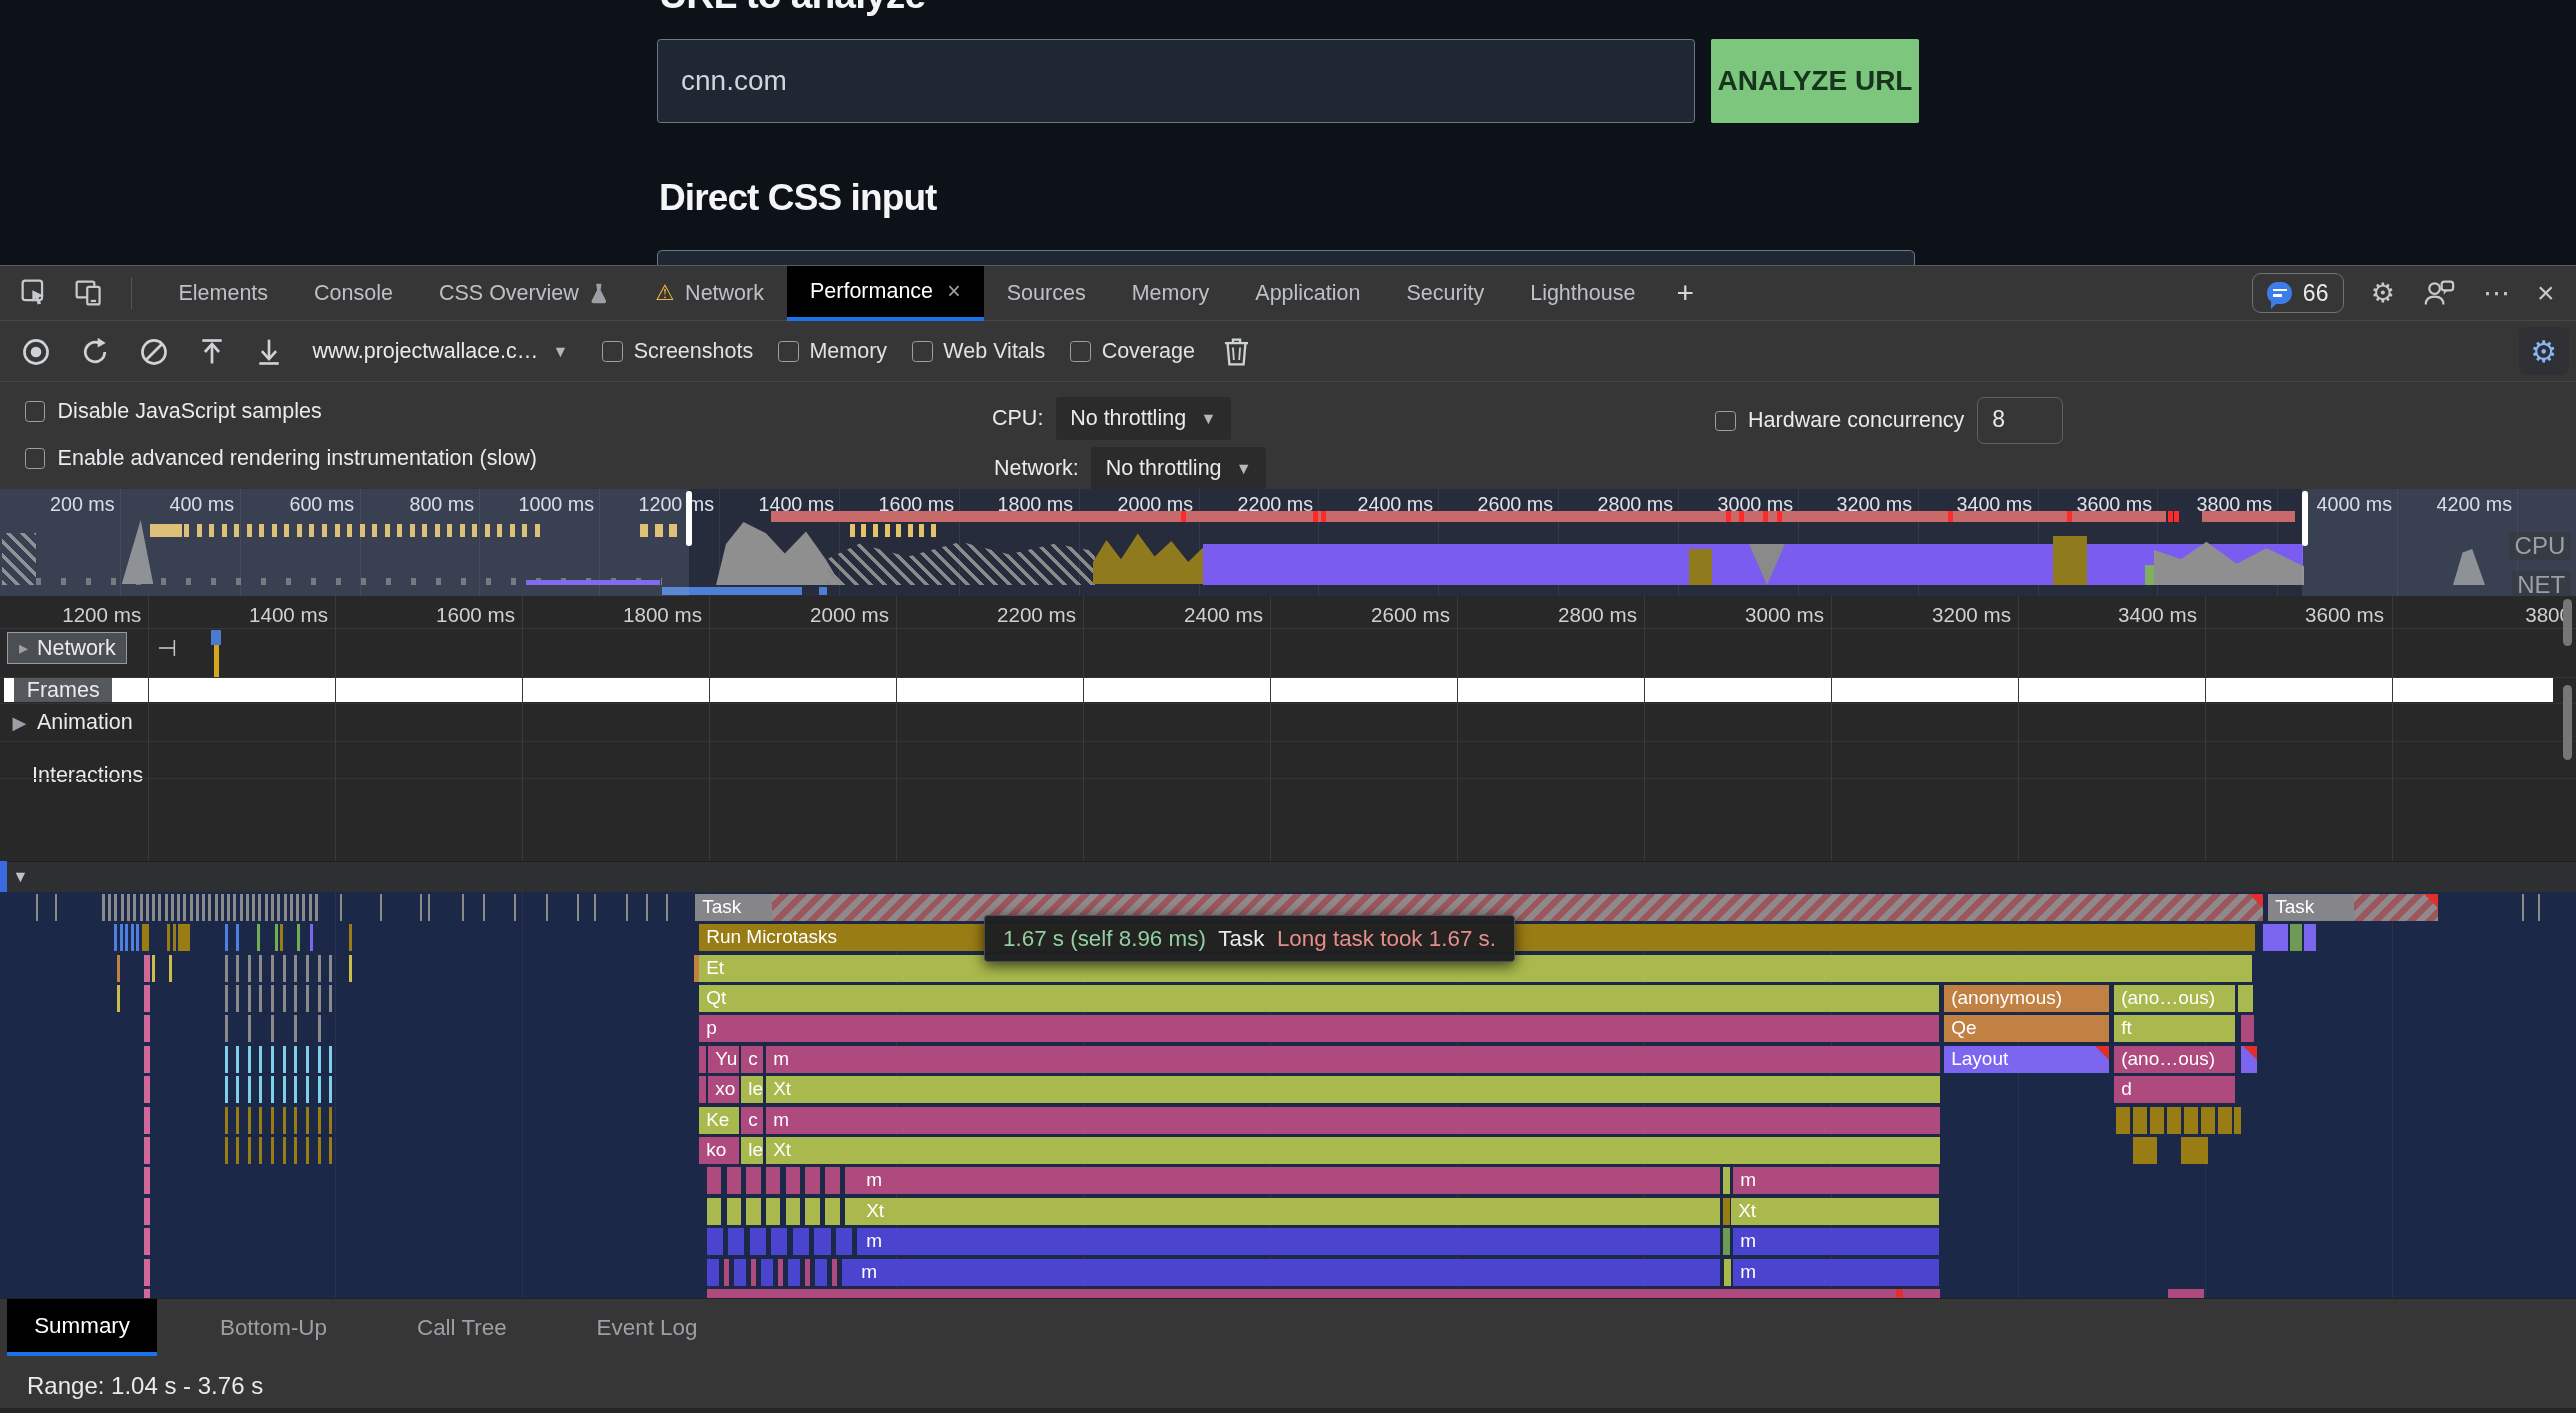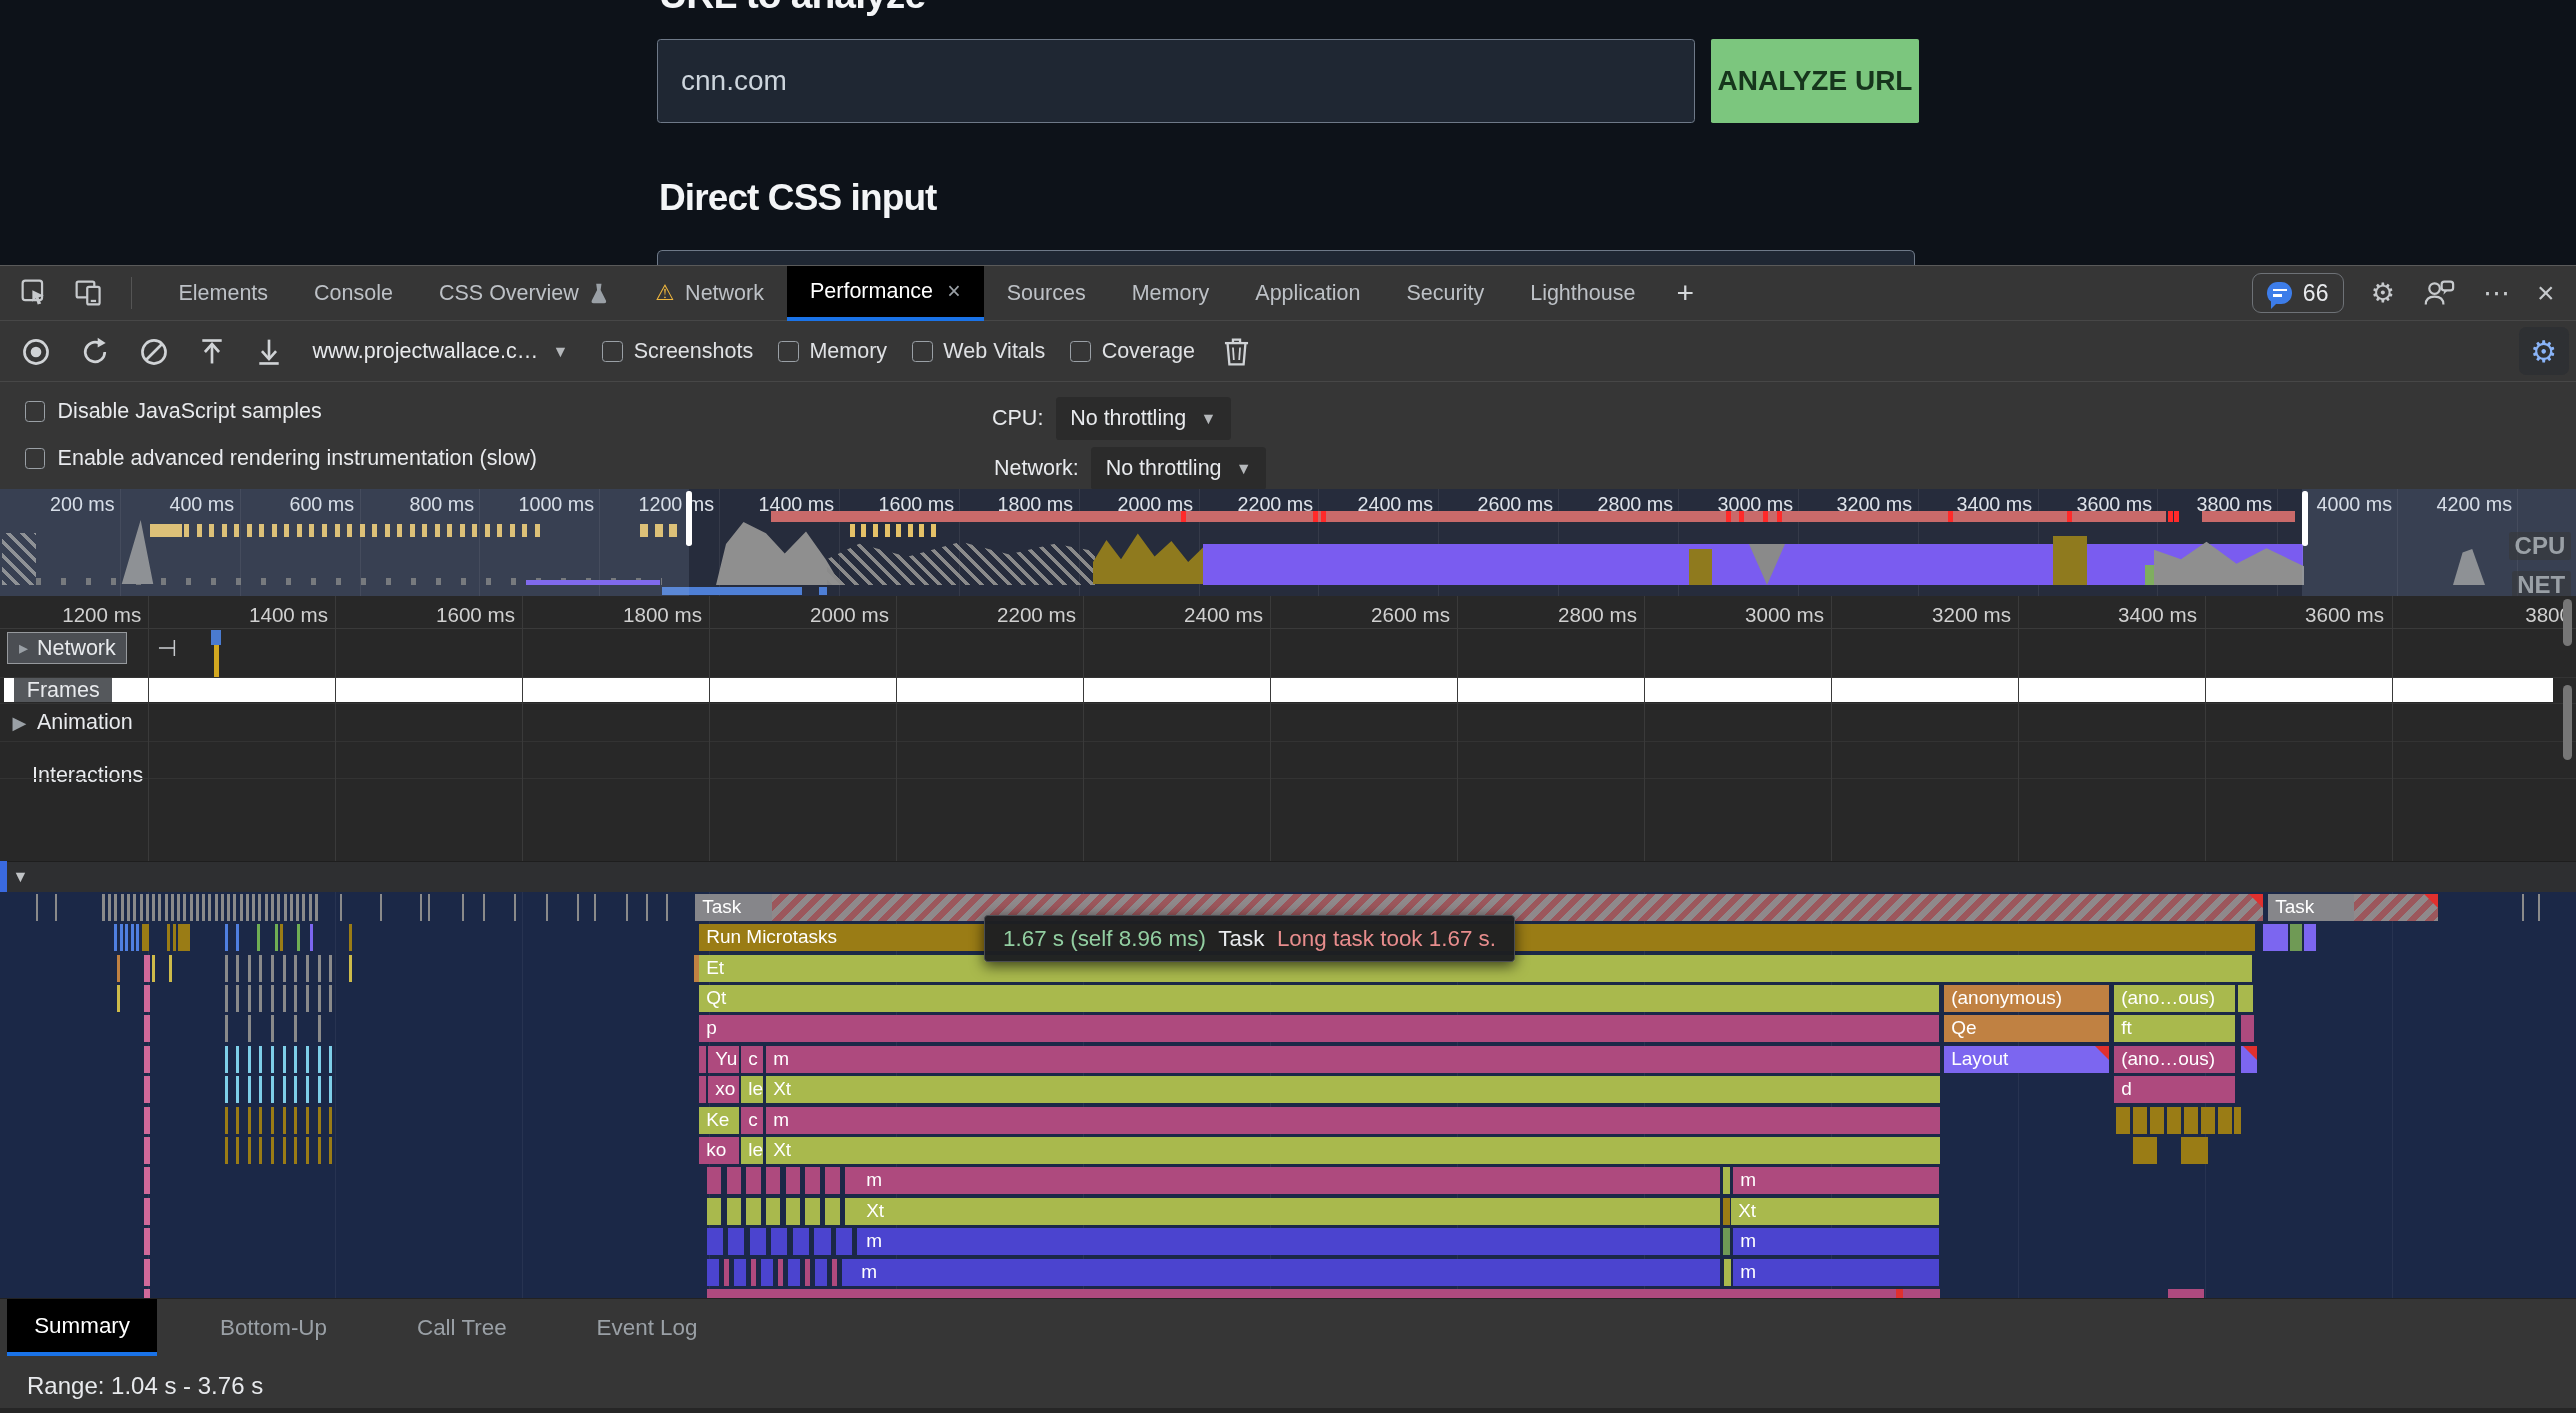--- a/index.html
+++ b/index.html
@@ -66,21 +66,21 @@
   .graymtn{background:#8f8f8f;clip-path:polygon(0 100%,8% 35%,22% 0,40% 18%,55% 50%,72% 15%,88% 60%,100% 100%);}
   .olivespike{background:#8f7a1e;clip-path:polygon(0 100%,0 60%,12% 20%,25% 55%,40% 8%,55% 50%,70% 22%,85% 60%,100% 30%,100% 100%);}
   .purpleblk,.purpleline{background:#7a5cf0;}
   .olivenotch,.olivecol{background:#8f7a1e;}
   .graynotch{background:#8a8a8a;clip-path:polygon(0 0,50% 100%,100% 0);}
   .greenbit{background:#7fae5f;}
   .graytail{background:#8f8f8f;clip-path:polygon(0 100%,0 25%,18% 45%,35% 8%,55% 55%,75% 22%,100% 60%,100% 100%);}
   .netbar{position:absolute;top:98px;height:8px;background:#4e7fd6;}
   .ovdim{position:absolute;top:0;height:107px;background:rgba(170,188,220,0.14);}
   .ovhandle{position:absolute;top:1.8px;width:6.3px;height:55px;background:#fff;border-radius:2.7px;}
-  .ovlabel{position:absolute;right:5.4px;color:#9aa0a6;font-weight:bold;font-size:24px;background:rgba(54,54,54,0.55);padding:0 5.4px;border-radius:2.7px;}
+  .ovlabel{position:absolute;right:5.4px;color:#9aa0a6;font-weight:normal;font-size:24px;background:rgba(54,54,54,0.55);padding:0 5.4px;border-radius:2.7px;}
 
   
   .trackzone{position:absolute;left:0;top:330px;width:2576px;height:265px;background:#282828;overflow:hidden;}
   .vline{position:absolute;top:0;width:0.9px;height:265px;background:#3a3a3a;}
   .r2-tick{position:absolute;top:7.2px;height:23px;color:#d0d0d0;font-size:20.6px;text-align:right;width:134px;}
   .r2sep{position:absolute;left:0;top:32px;width:2576px;height:0.9px;background:#3a3a3a;}
   .netchip{position:absolute;left:7.2px;top:36px;display:flex;align-items:center;gap:9px;background:#4b4e53;border:1.8px solid #96999d;padding:2.7px 10.7px;color:#e8eaed;font-size:21.5px;}
   .resize{position:absolute;left:157px;top:39px;color:#c7cacd;font-size:23px;}
   .reqdot{position:absolute;left:211px;top:34px;width:9.8px;height:15px;background:#4a7bd0;}
   .reqline{position:absolute;left:214px;top:49px;width:4.5px;height:55px;background:#d3a820;}
@@ -307,20 +307,25 @@
           <span>No throttling</span>
           <span class="caret">▼</span>
         </span>
       </div>
       <div class="srow" style="left:982px;top:64px;">
         <span>Network:</span>
         <span class="sel">
           <span>No throttling</span>
           <span class="caret">▼</span>
         </span>
+      </div>
+      <div class="srow" style="left:1703px;top:14.3px;">
+        <span class="cb"></span>
+        <span>Hardware concurrency</span>
+        <span class="hwbox">8</span>
       </div>
     </div>
 
     <div class="overview" id="overview">
         <div class="ov-line" style="left: 120px;"></div>
         <div class="ov-tick" style="left: 3.6px; width: 111px;">200 ms</div>
         <div class="ov-line" style="left: 240px;"></div>
         <div class="ov-tick" style="left: 123px; width: 111px;">400 ms</div>
         <div class="ov-line" style="left: 360px;"></div>
         <div class="ov-tick" style="left: 243px; width: 111px;">600 ms</div>

